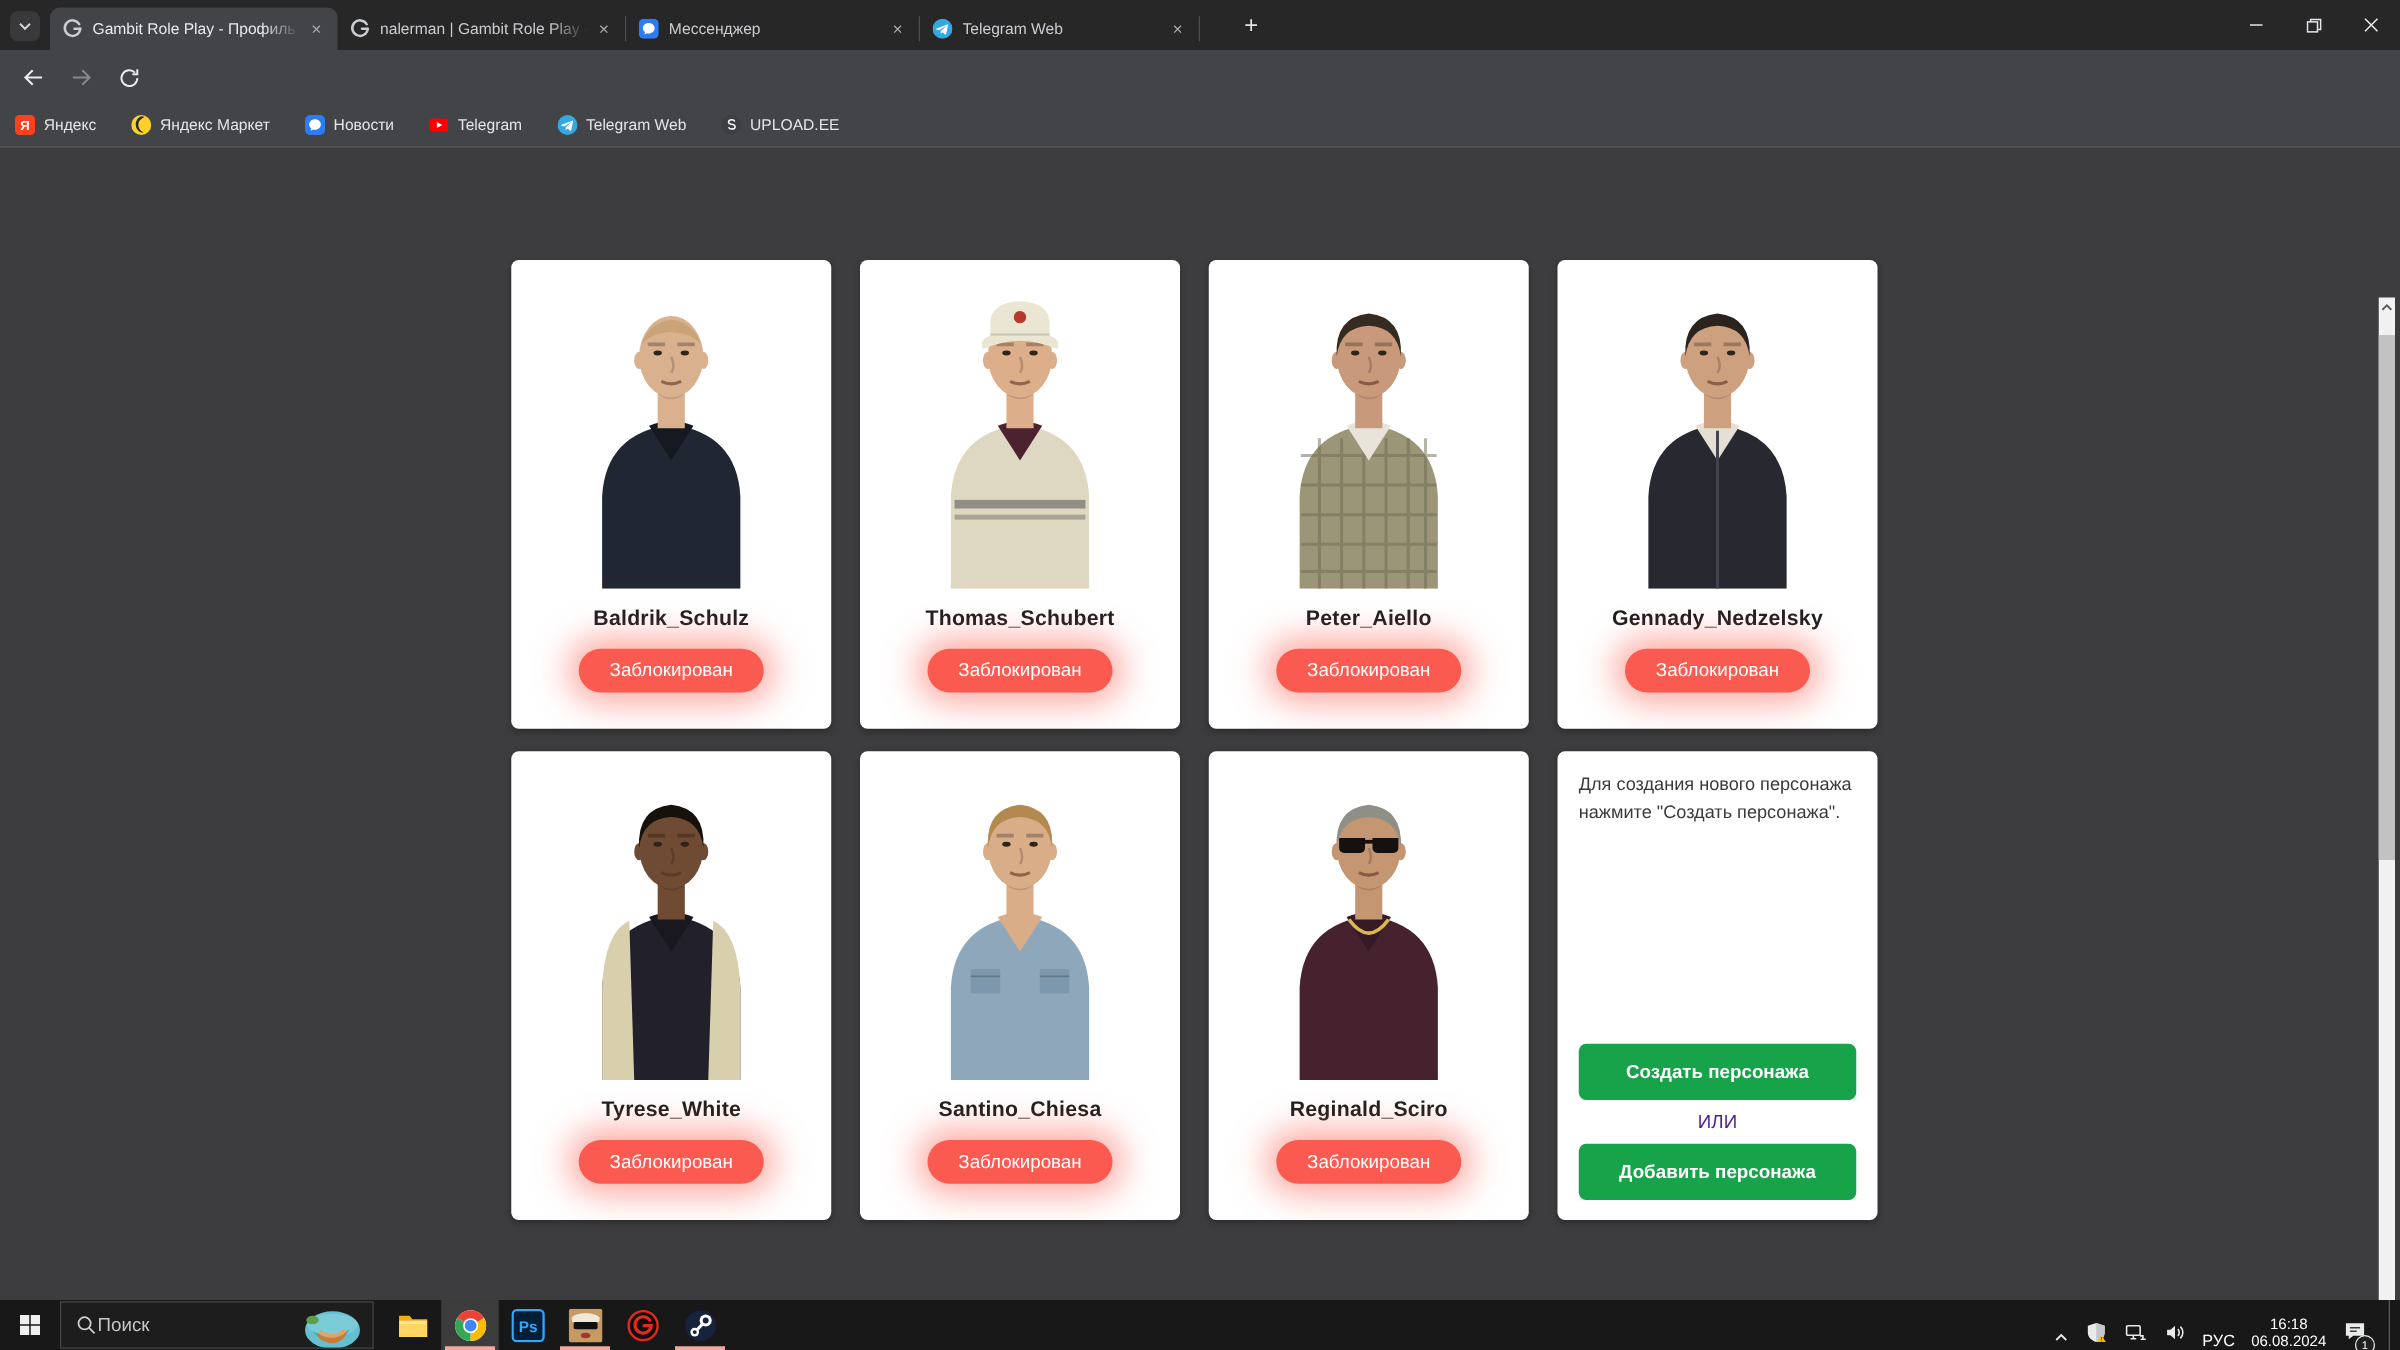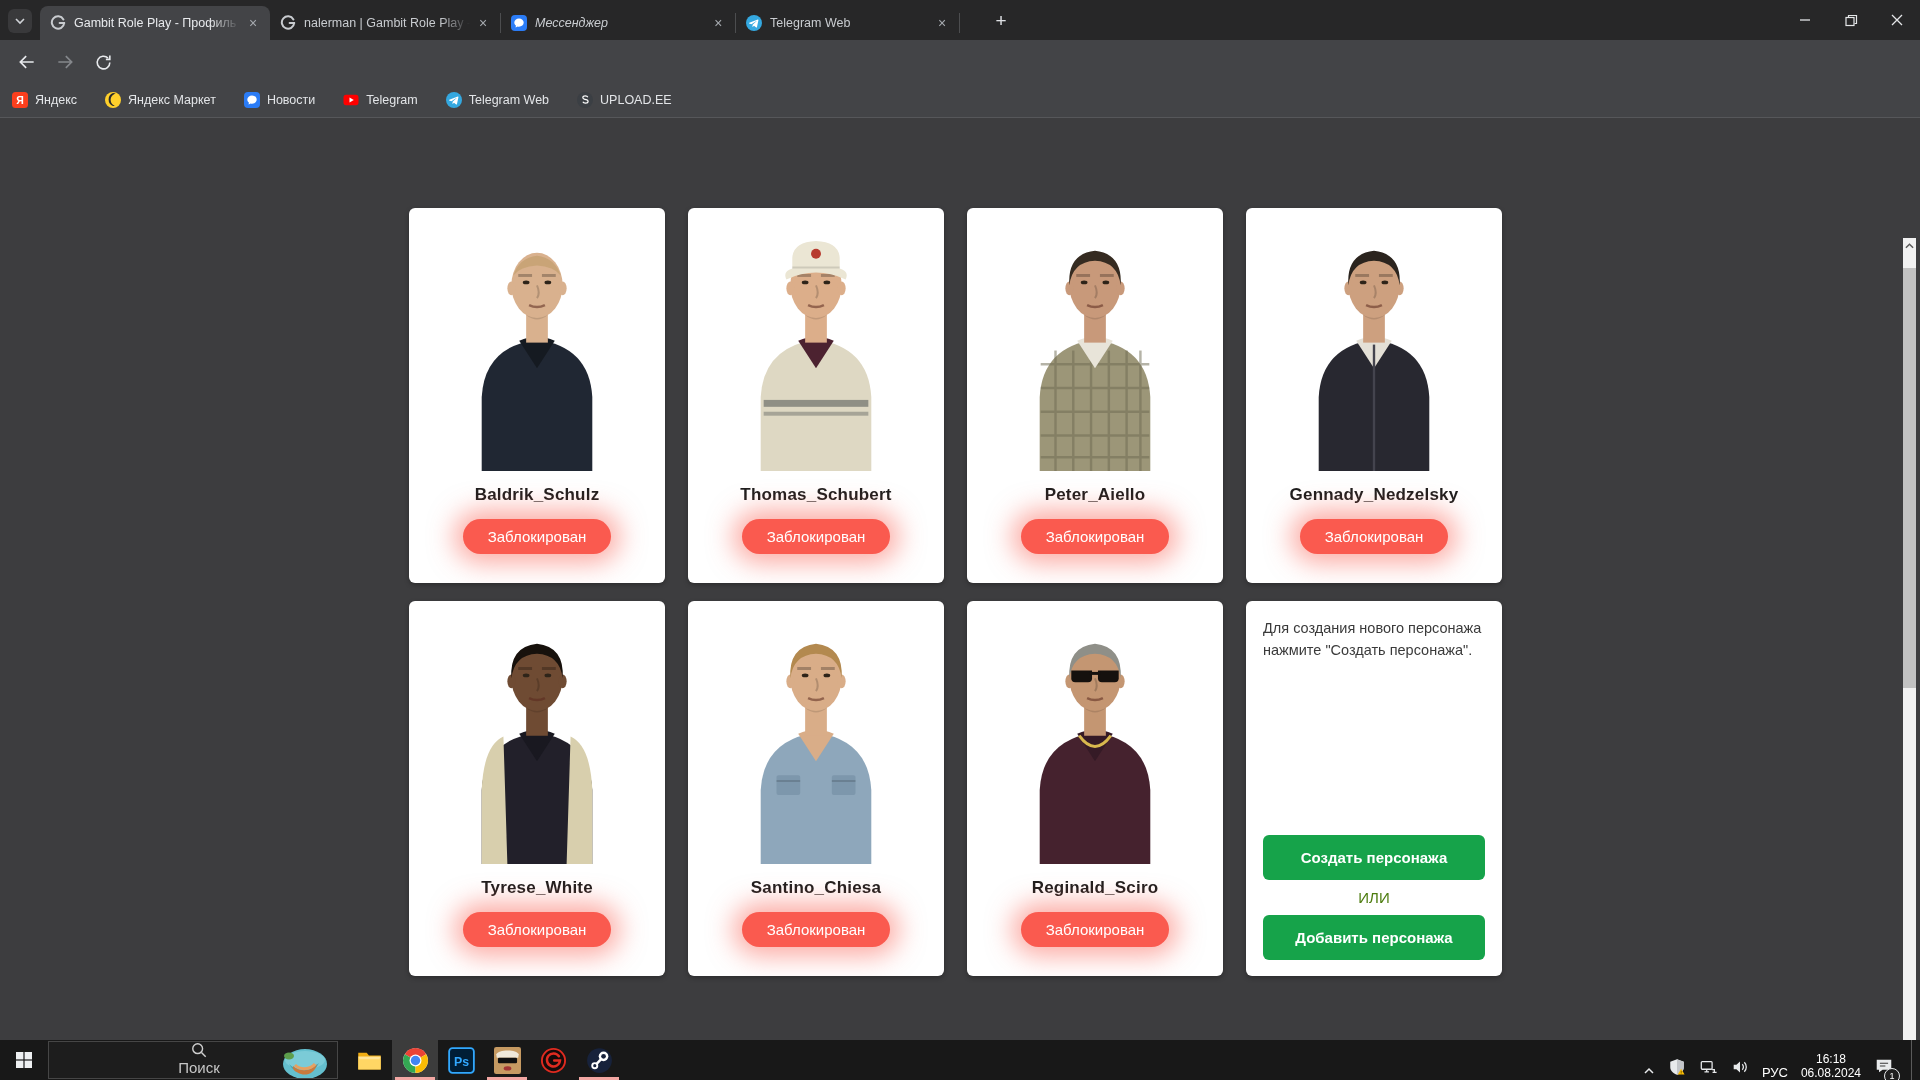--- a/index.html
+++ b/index.html
@@ -52,33 +52,33 @@
   .char-img{margin-top:26px;height:237px;display:flex;justify-content:center;}
   .char-name{margin-top:14px;font-size:17px;font-weight:700;color:#1e1e1e;letter-spacing:.2px;}
   .char-status{margin-top:14px;border:none;color:#fff;font-size:15px;font-family:inherit;
     padding:9px 25px;border-radius:22px;cursor:pointer;}
   .info-card{background:#fff;border-radius:6px;box-shadow:0 2px 5px rgba(0,0,0,.28);
     padding:17px 17px 16px;box-sizing:border-box;display:flex;flex-direction:column;}
   .info-card p{margin:0 0 13px;font-size:14.5px;line-height:1.5;color:#3a3a3a;}
   .info-btns{margin-top:auto;}
   .green-btn{width:100%;height:45px;border:none;border-radius:6px;color:#fff;font-weight:700;
     font-size:15px;font-family:inherit;cursor:pointer;display:flex;align-items:center;justify-content:center;}
-  .or-label{text-align:center;color:#4d7c0f;font-size:15px;margin:9px 0;}
+  .or-label{text-align:center;color:#4c1d95;font-size:15px;margin:9px 0;}
 
   
   .sb{position:absolute;right:4px;top:119px;width:13px;height:921px;background:#f1f1f1;}
   .sb-btn{position:absolute;left:0;width:13px;height:16px;display:flex;align-items:center;justify-content:center;}
   .sb-thumb{position:absolute;left:0;top:30px;width:13px;height:420px;background:#c2c2c2;}
 
   
   .taskbar{position:absolute;left:0;top:1040px;width:1920px;height:40px;background:#181818;
     display:flex;align-items:center;}
   .start{width:48px;height:40px;display:flex;align-items:center;justify-content:center;}
-  .tsearch{width:290px;height:38px;background:#1d1d1d;border:1px solid #464646;box-sizing:border-box;
-    display:flex;align-items:center;padding-left:12px;gap:1px;position:relative;flex-direction:column;}
+  .tsearch{width:251px;height:38px;background:#1d1d1d;border:1px solid #464646;box-sizing:border-box;
+    display:flex;align-items:center;padding-left:12px;gap:1px;position:relative;}
   .tsearch-label{color:#c6c6c6;font-size:15px;}
   .tsearch-art{position:absolute;right:6px;top:2px;}
   .appicons{display:flex;height:40px;margin-left:8px;}
   .slot{width:46px;height:40px;display:flex;align-items:center;justify-content:center;position:relative;}
   .slot.active{background:#3c3c3c;}
   .slot.running::after{content:"";position:absolute;bottom:0;left:3px;right:3px;height:3px;background:#f2a7a3;}
   .slot svg{width:27px;height:27px;display:block;}
   .tray{margin-left:auto;display:flex;align-items:flex-end;gap:13px;padding-right:8px;height:40px;}
   .tray-lang{color:#fff;font-size:13px;}
   .tray-clock{color:#fff;font-size:12px;line-height:14px;text-align:center;}
@@ -114,21 +114,21 @@
       <span class="fav">
             <svg viewBox="0 0 16 16">
               <path d="M13.4 4.4A6.2 6.2 0 1 0 14.2 8" fill="none" stroke="#c9ccd0" stroke-width="2" stroke-linecap="round"></path>
               <path d="M14.2 8H9.6" stroke="#c9ccd0" stroke-width="2" stroke-linecap="round"></path>
             </svg>
           </span>
       <span class="tab-title">nalerman | Gambit Role Play - С</span>
       <span class="tab-close">×</span>
     </div>
         <div class="tab-sep"></div>
-        <div class="tab" style="width: 234px; font-style: italic;">
+        <div class="tab" style="width: 234px;">
       <span class="fav">
             <svg viewBox="0 0 16 16">
               <rect width="16" height="16" rx="4" fill="#2b7cf6"></rect>
               <path d="M8 3.4c-2.6 0-4.7 1.8-4.7 4.1 0 1.2.6 2.3 1.6 3l-.3 2 2.1-1c.4.1.8.2 1.3.2 2.6 0 4.7-1.9 4.7-4.2S10.6 3.4 8 3.4z" fill="#fff"></path>
             </svg>
           </span>
       <span class="tab-title">Мессенджер</span>
       <span class="tab-close">×</span>
     </div>
         <div class="tab-sep"></div>

